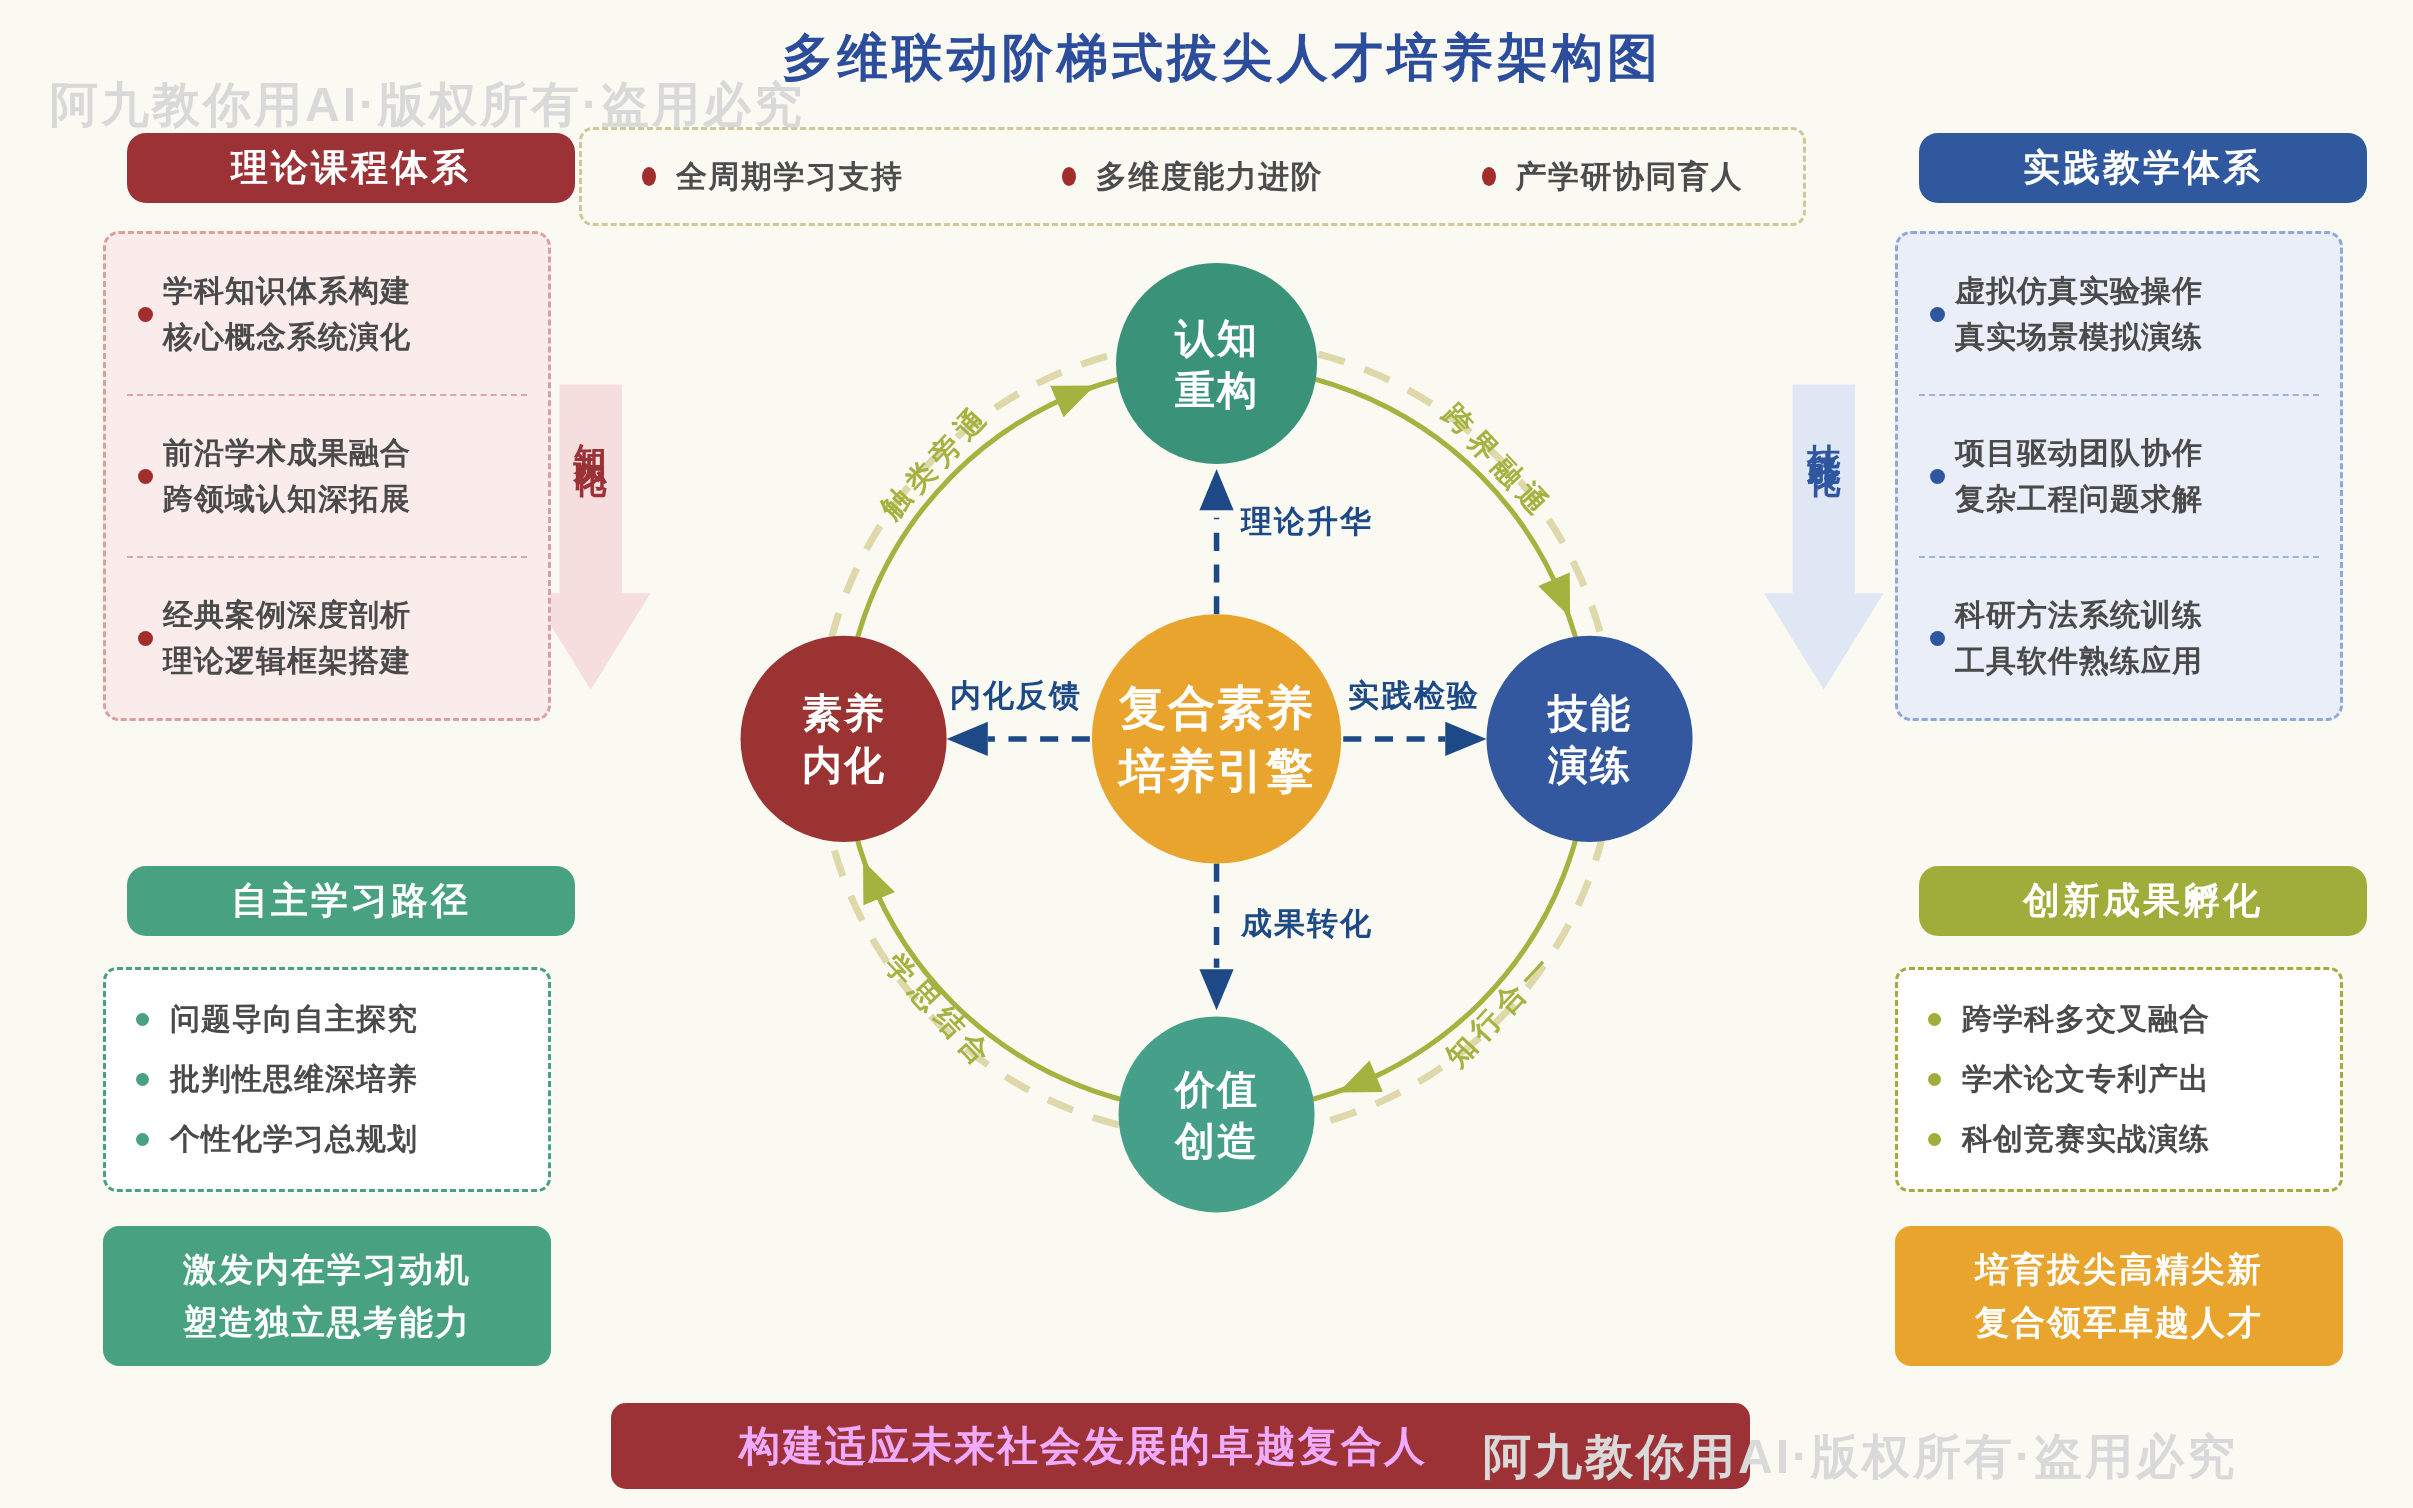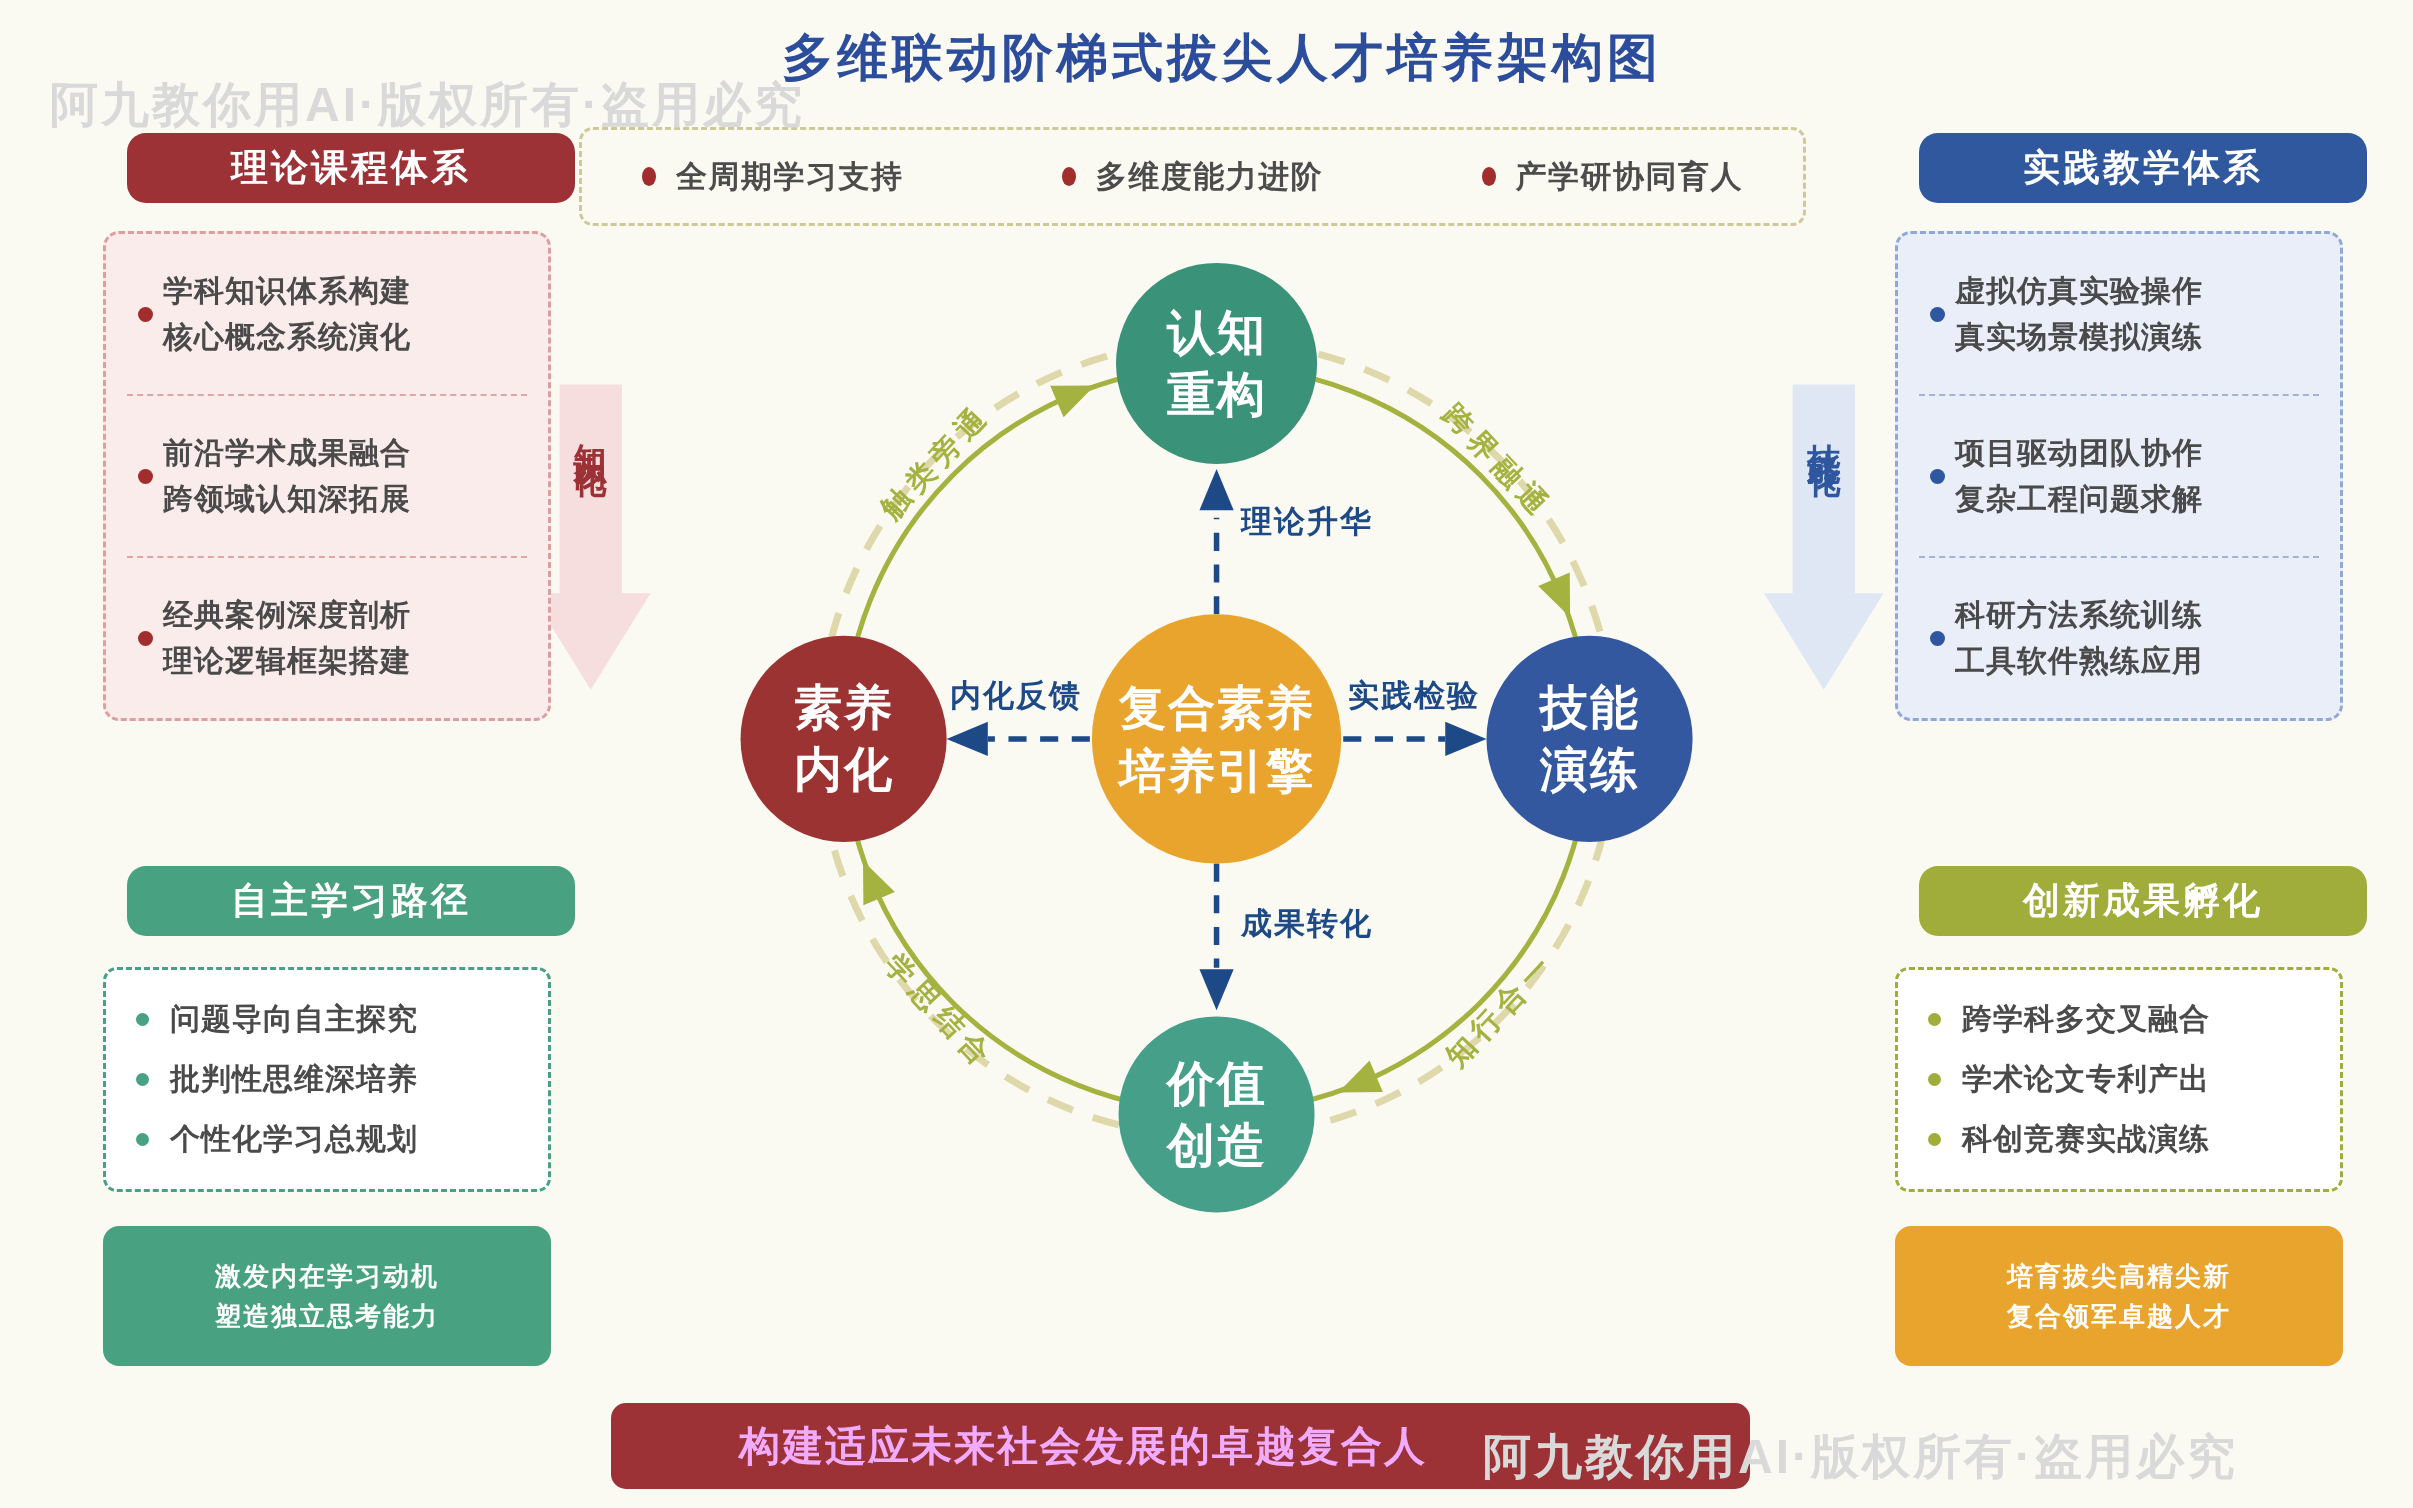--- a/index.html
+++ b/index.html
@@ -59,37 +59,37 @@
   .box-self{left:103px;top:967px;border:3px dashed #48a181;}
   .box-innov{left:1895px;top:967px;border:3px dashed #a0ad3b;}
   .list-item{display:flex;align-items:center;gap:21px;}
   .list-dot{width:13px;height:13px;border-radius:50%;background:#48a181;flex:0 0 auto;}
   .box-innov .list-dot{background:#a0ad3b;}
   .list-text{font-size:30px;color:#4a4a4a;letter-spacing:1px;white-space:nowrap;}
   
   .solid-box{
     width:448px;height:140px;border-radius:16px;color:#fff;text-align:center;
     display:flex;flex-direction:column;justify-content:center;z-index:2;
-    font-size:26px;line-height:1.55;letter-spacing:2px;
+    font-size:34px;line-height:1.55;letter-spacing:2px;
   }
   .box-motivation{left:103px;top:1226px;background:#48a181;}
   .box-talent{left:1895px;top:1226px;background:#e9a42e;}
   
   .banner{
     left:611px;top:1403px;width:1139px;height:86px;background:#9c3136;border-radius:15px;
     color:#f0abfc;font-size:41px;line-height:86px;letter-spacing:2px;
     padding-left:128px;box-sizing:border-box;white-space:nowrap;z-index:3;
   }
   
   .node-label{
     color:#fff;text-align:center;z-index:5;transform:translate(-50%,-50%);
     line-height:1.3;letter-spacing:2px;white-space:nowrap;
   }
   .core-label{font-size:47px;line-height:1.35;}
-  .node-font{font-size:48px;}
+  .node-font{font-size:40px;}
   .spoke-label{
     color:#1d4a86;font-size:31px;letter-spacing:2px;z-index:5;white-space:nowrap;
     transform:translate(-50%,-50%);
   }
   .ring-label{
     color:#a4b240;font-size:29px;letter-spacing:7px;z-index:4;white-space:nowrap;
   }
   
   .v-caption{
     writing-mode:vertical-rl;text-orientation:upright;

